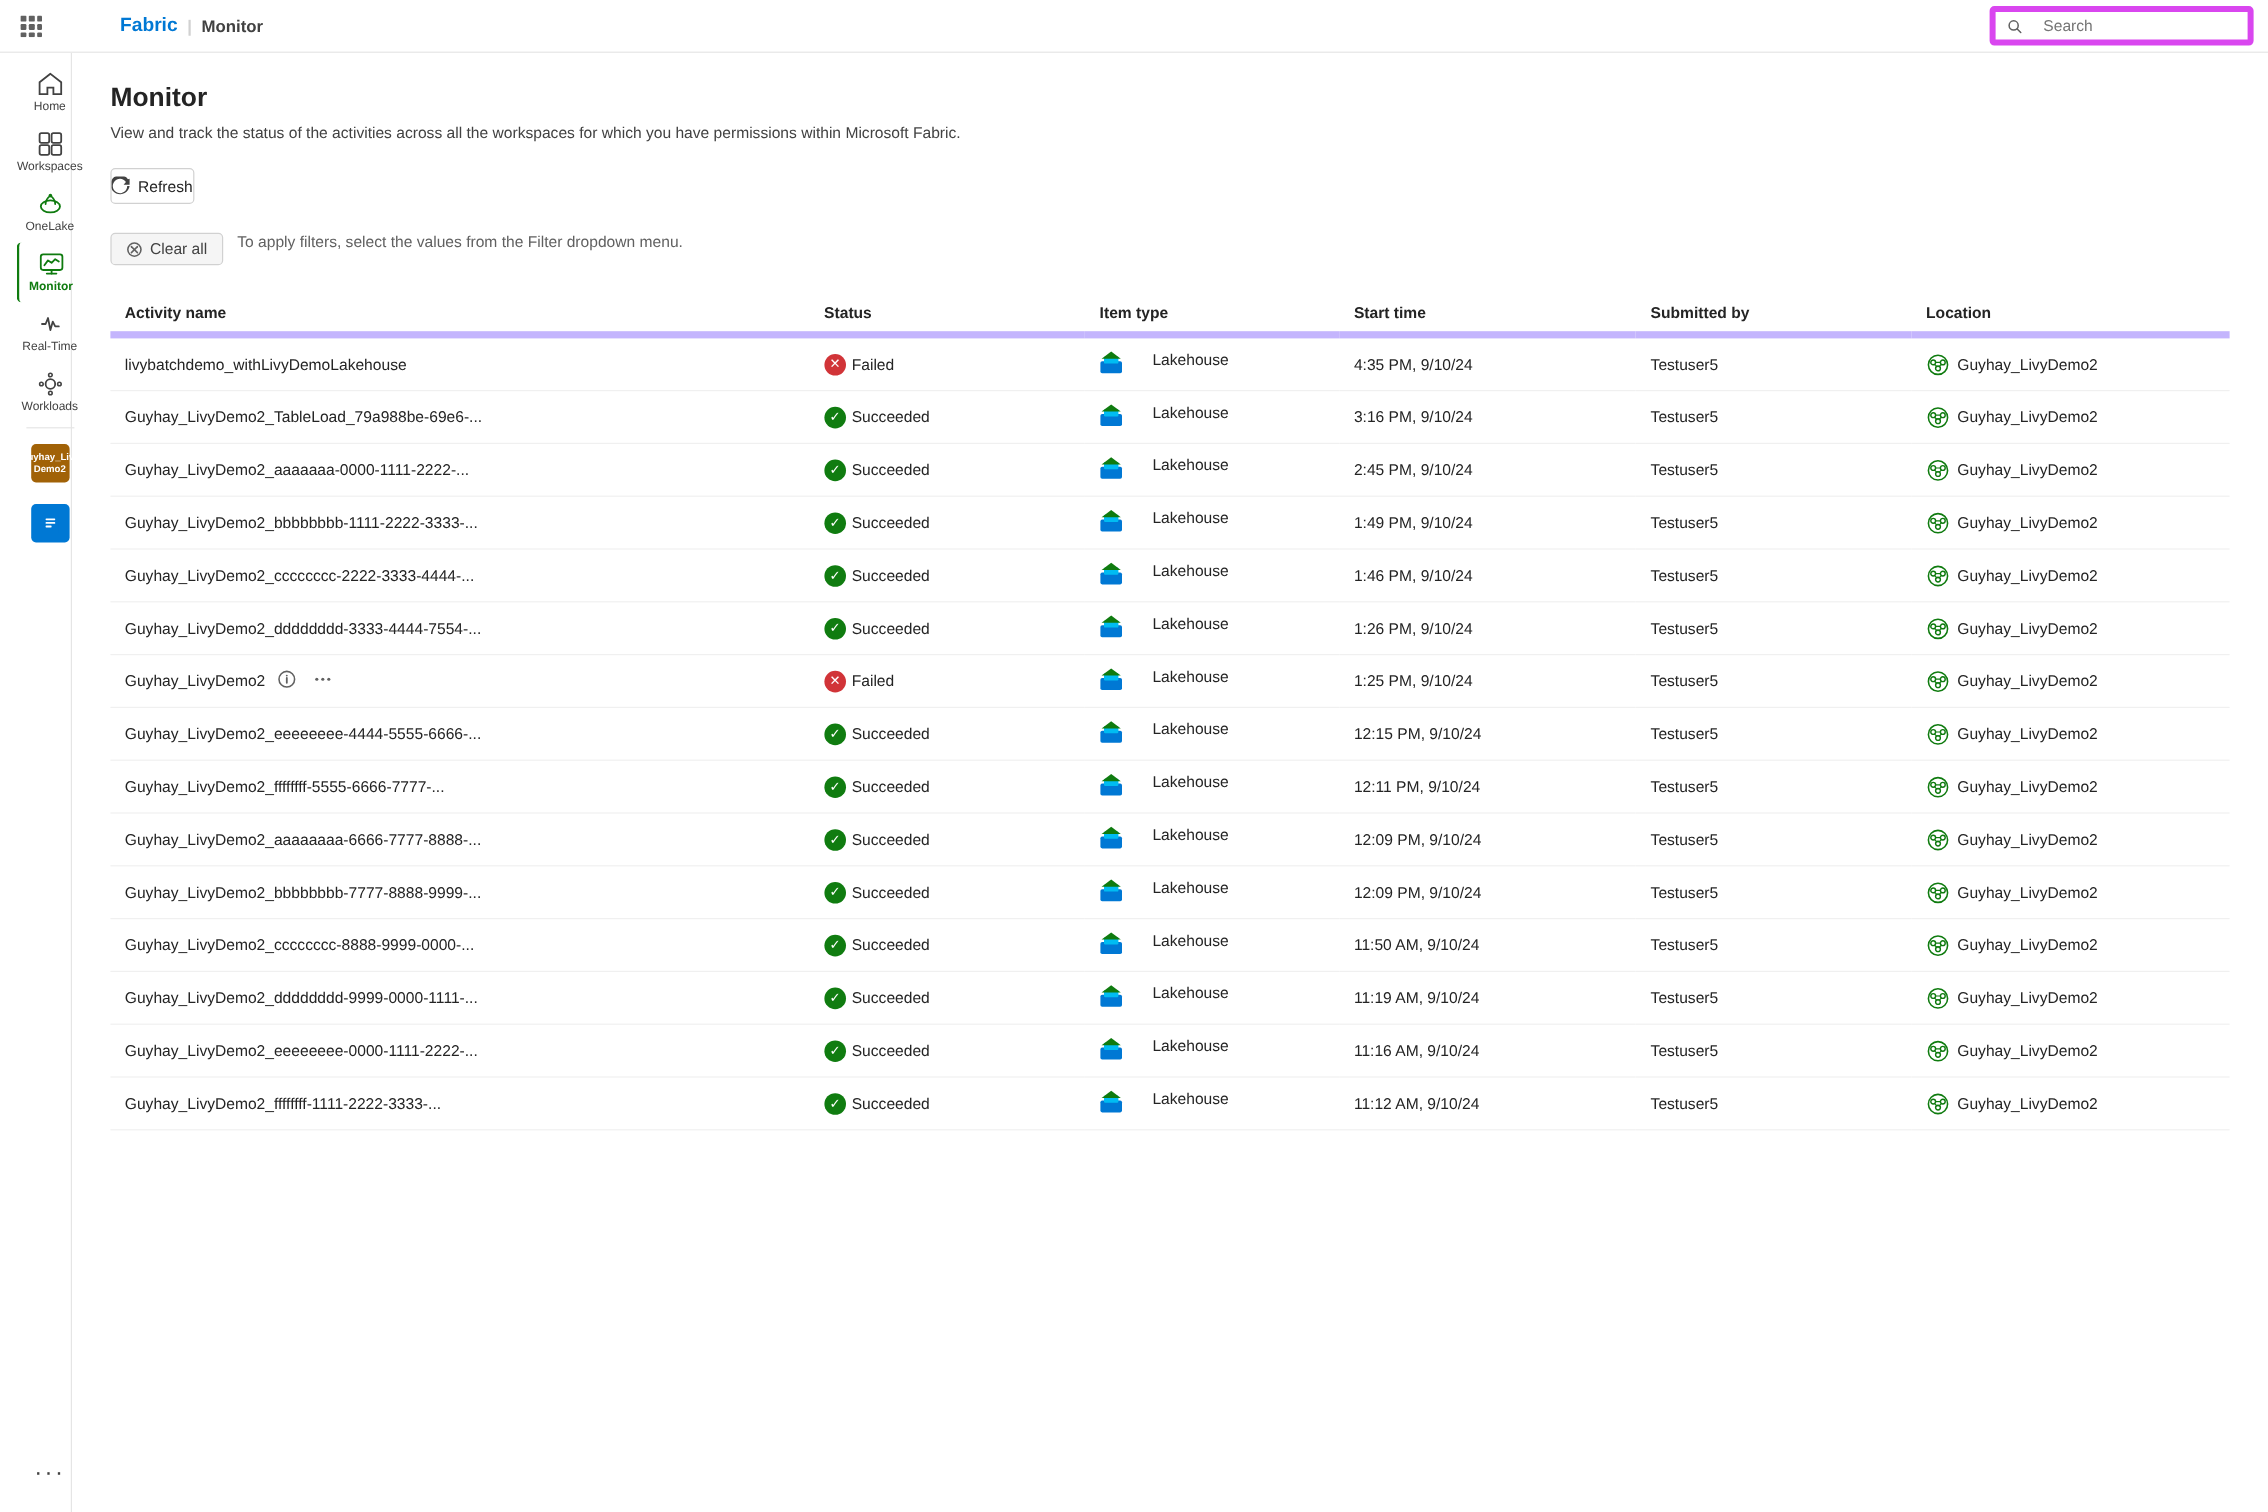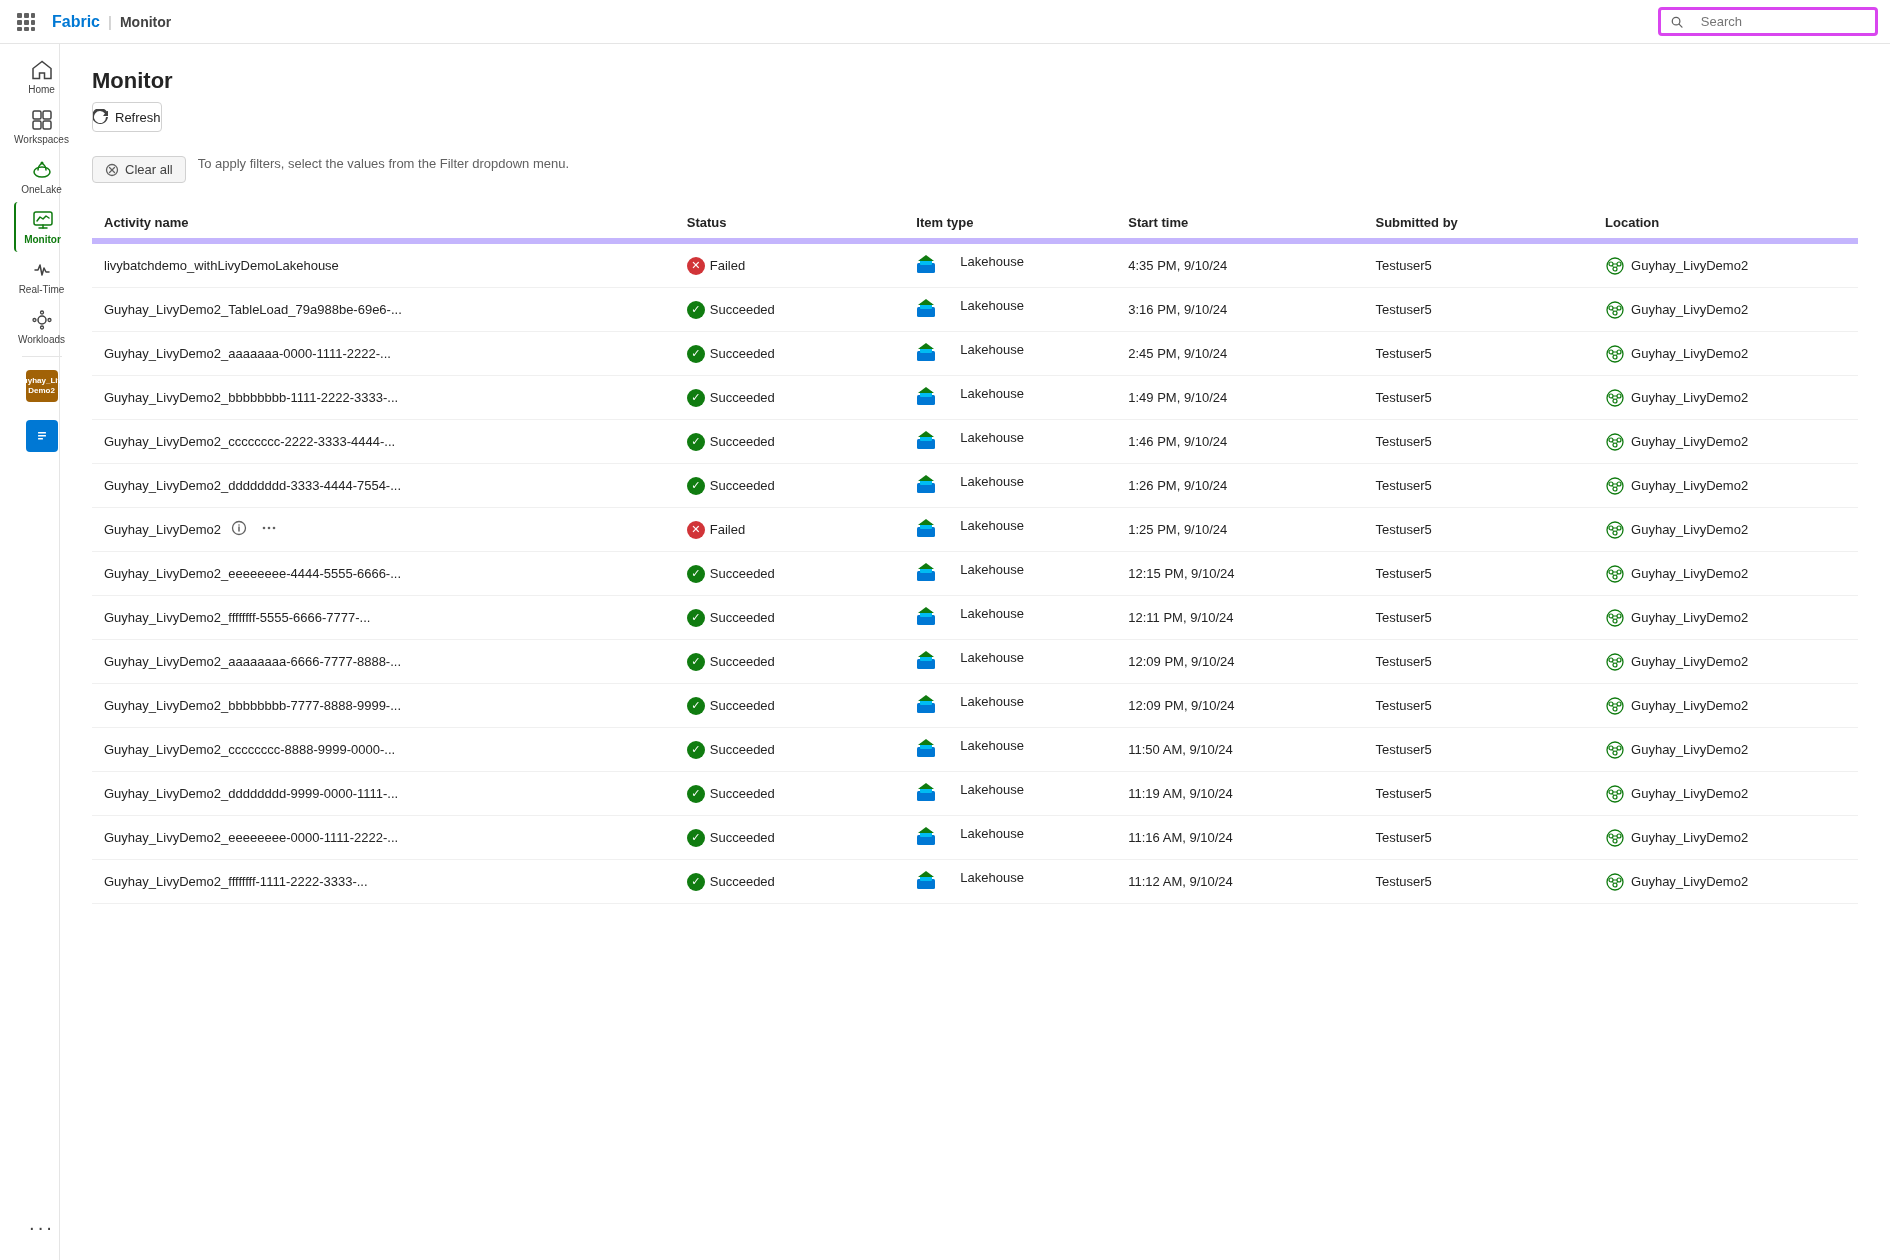--- a/index.html
+++ b/index.html
@@ -58,27 +58,27 @@
       gap: 12px;
       z-index: 100;
     }
     .topbar-apps {
       display: flex; align-items: center; justify-content: center;
       width: 28px; height: 28px;
       cursor: pointer;
       color: #424242;
     }
     .topbar-brand { display: flex; align-items: center; gap: 8px; font-weight: 600; }
-    .topbar-fabric { color: #0078d4; font-size: 16px; font-weight: 700; }
+    .topbar-fabric { color: #0078d4; font-size: 16px; font-weight: 700; margin-left: 48px; }
     .topbar-monitor { color: #424242; font-size: 14px; }
     .topbar-search {
       margin-left: auto;
       display: flex;
       align-items: center;
-      border: 3px solid #d946ef;
+      border: 5px solid #d946ef;
       border-radius: 4px;
       padding: 4px 10px;
       gap: 18px;
       width: 220px;
       background: #fff;
     }
     .topbar-search input {
       border: none; outline: none; font-size: 13px; width: 100%; background: transparent;
     }
 
@@ -286,20 +286,21 @@
 
   <div class="sidebar-item sidebar-bottom">
     <div class="sidebar-icon" style="font-size:20px; color:#424242; letter-spacing:2px;">···</div>
   </div>
 </div>
 
 <div class="main-wrap" style="margin-left:60px;">
   <div class="main-content">
 
     <h1 class="page-title">Monitor</h1>
+    <p class="page-subtitle">View and track the status of the activities across all the workspaces for which you have permissions within Microsoft Fabric.</p>
 
     
     <button class="refresh-btn">
       <svg width="16" height="16" viewBox="0 0 16 16" fill="none">
         <path d="M13.65 2.35A8 8 0 1 0 15 8h-2a6 6 0 1 1-1.06-3.39L10 7h5V2L13.65 2.35Z" fill="#424242"></path>
       </svg>
       <span>Refresh</span>
     </button>
 
     

